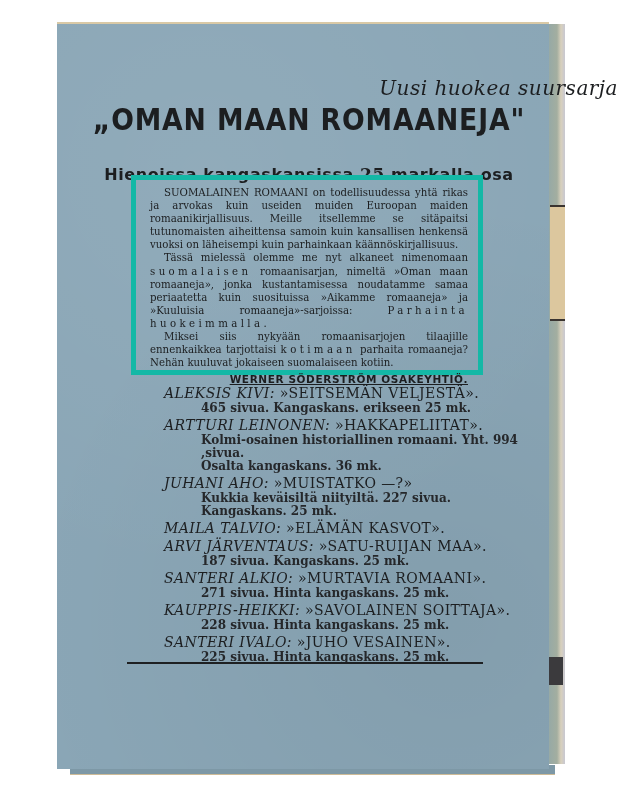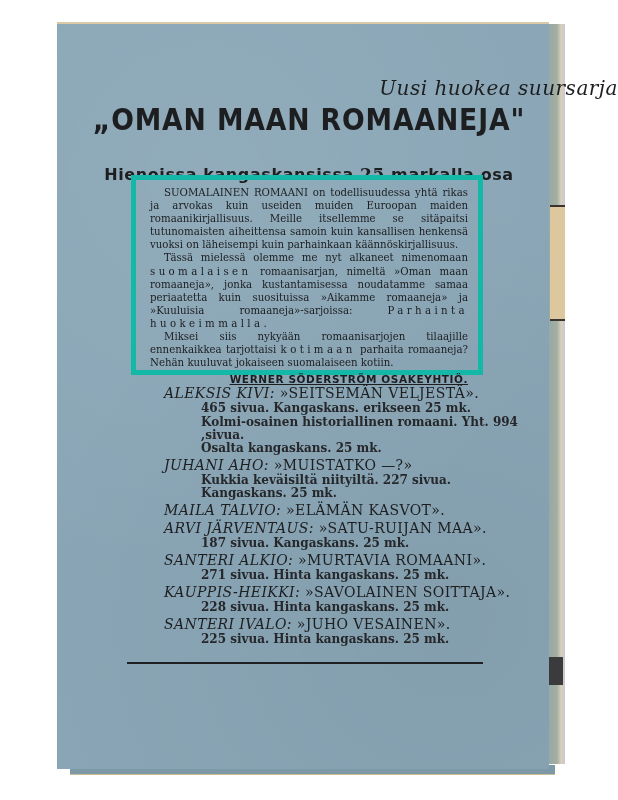--- a/index.html
+++ b/index.html
@@ -90,22 +90,23 @@
   </p>
   <div class="signature">WERNER SÖDERSTRÖM OSAKEYHTIÖ.</div>
 </div>
 
 <div class="books">
   <div>
     <div class="book-title"><span class="author">ALEKSIS KIVI:</span> <span>»SEITSEMÄN VELJESTÄ».</span></div>
     <div class="book-desc">465 sivua. Kangaskans. erikseen 25 mk.</div>
   </div>
   <div>
+    <div class="book-title"><span class="author">ARTTURI LEINONEN:</span> <span>»HAKKAPELIITAT».</span></div>
     <div class="book-desc" style="margin-bottom:0">Kolmi-osainen historiallinen romaani. Yht. 994 ,sivua.</div>
-    <div class="book-desc">Osalta kangaskans. 25 mk.</div>
+    <div class="book-desc">Osalta kangaskans. 36 mk.</div>
   </div>
   <div>
     <div class="book-title"><span class="author">JUHANI AHO:</span> <span>»MUISTATKO —?»</span></div>
     <div class="book-desc">Kukkia keväisiltä niityiltä. 227 sivua. Kangaskans. 25 mk.</div>
   </div>
   <div>
     <div class="book-title"><span class="author">MAILA TALVIO:</span> <span>»ELÄMÄN KASVOT».</span></div>
   </div>
   <div>
     <div class="book-title"><span class="author">ARVI JÄRVENTAUS:</span> <span>»SATU-RUIJAN MAA».</span></div>

